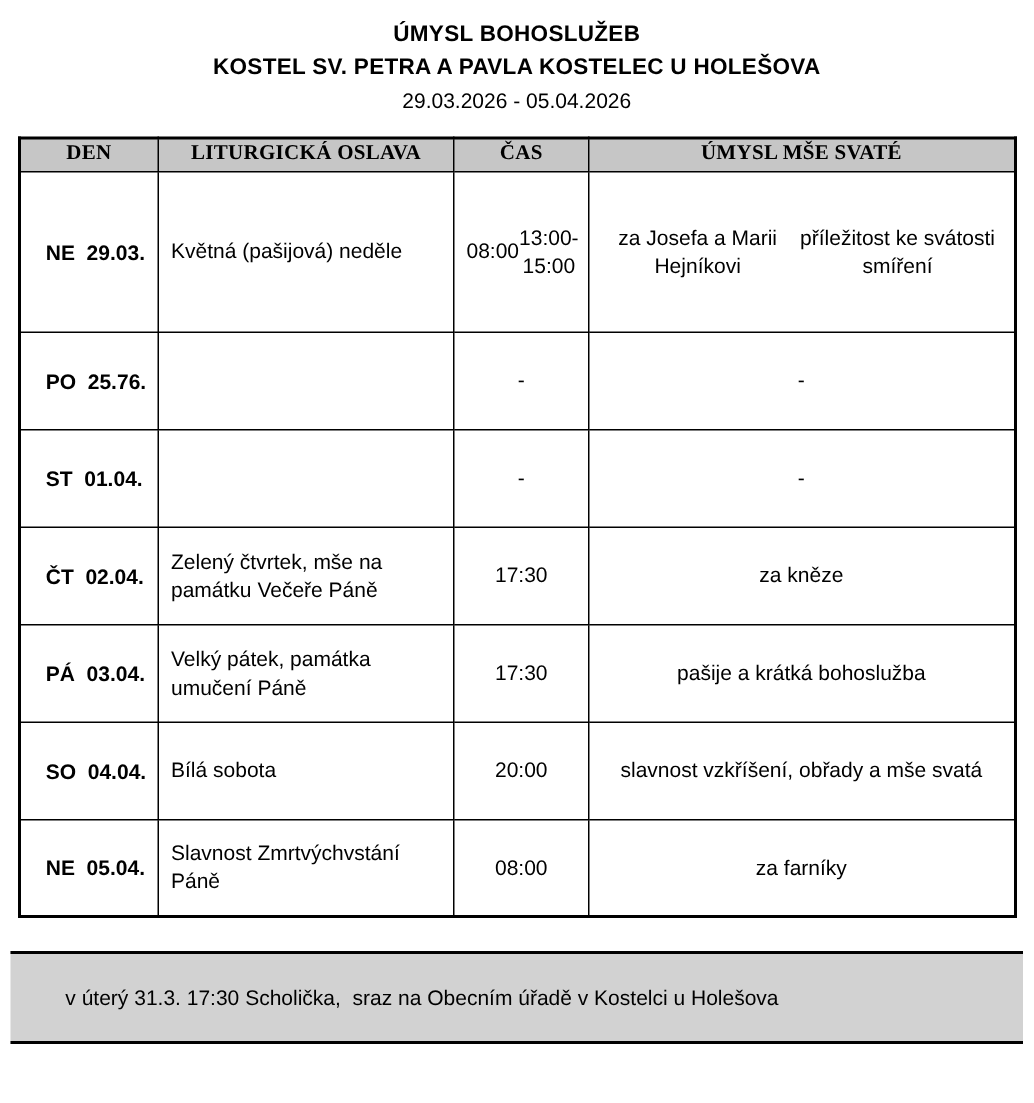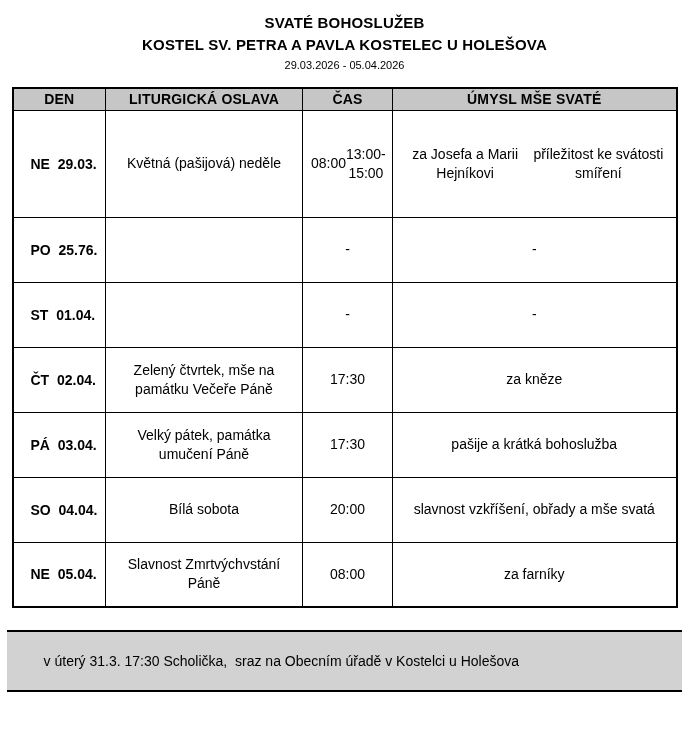--- a/index.html
+++ b/index.html
@@ -9,55 +9,56 @@
     color: #000000;
     font-family: "Liberation Sans", sans-serif;
   }
   body { height: 735px; overflow: hidden; }
 
   .page { padding-top: 14px; }
 
   .doc-header { text-align: center; margin-bottom: 16px; }
   .title    { font-size: 15px; font-weight: bold; letter-spacing: 0.2px; }
   .subtitle { font-size: 15px; font-weight: bold; margin-top: 5px; letter-spacing: 0.2px; text-align: center; }
-  .date-range { font-size: 11px; margin-top: 6px; }
+  .date-range { font-size: 14px; margin-top: 6px; }
 
   table.schedule {
     width: 641px;
     margin: 0 auto;
     border-collapse: collapse;
     border: 2px solid #000;
     table-layout: fixed;
   }
   th, td {
     border: 1px solid #000;
     font-size: 14px;
     vertical-align: middle;
   }
   thead th {
     background: var(--header-bg, #c6c6c6);
     font-weight: bold;
     height: 22px;
     letter-spacing: 0.2px;
+    font-family: Liberation Serif, serif;
   }
   .col-day        { width: 93px; }
   .col-celebration{ width: 197px; margin-top: 20px; }
   .col-time       { width: 90px; }
   .col-intention  { width: 284px; }
 
   tbody tr { height: 65px; }
   tbody tr.tall { height: 107px; }
 
   td.day-cell {
     font-weight: bold;
     text-align: left;
     padding-left: 17px;
     white-space: pre-wrap;
   }
-  td.celebration-cell { text-align: center; padding: 3px 8px; line-height: 1.35; margin-top: 30px; }
+  td.celebration-cell { padding: 3px 8px; line-height: 1.35; margin-top: 30px; }
   td.time-cell, td.intention-cell { text-align: center; padding: 0; }
 
   .stack {
     display: flex;
     justify-content: space-around;
     align-items: center;
     width: 100%;
     padding: 2px 8px;
     line-height: 1.35;
   }
@@ -73,21 +74,21 @@
     text-align: left;
     white-space: pre-wrap;
   }
 </style>
 </head>
 <body>
 
 <div class="page">
 
   <div class="doc-header">
-    <div class="title">SVATÉ BOHOSLUŽEB</div>
+    <div class="title">ÚMYSL BOHOSLUŽEB</div>
     <div class="subtitle">KOSTEL SV. PETRA A PAVLA KOSTELEC U HOLEŠOVA</div>
     <div class="date-range">29.03.2026 - 05.04.2026</div>
   </div>
 
   <table class="schedule">
     <thead>
       <tr>
         <th class="col-day">DEN</th>
         <th class="col-celebration">LITURGICKÁ OSLAVA</th>
         <th class="col-time">ČAS</th>

